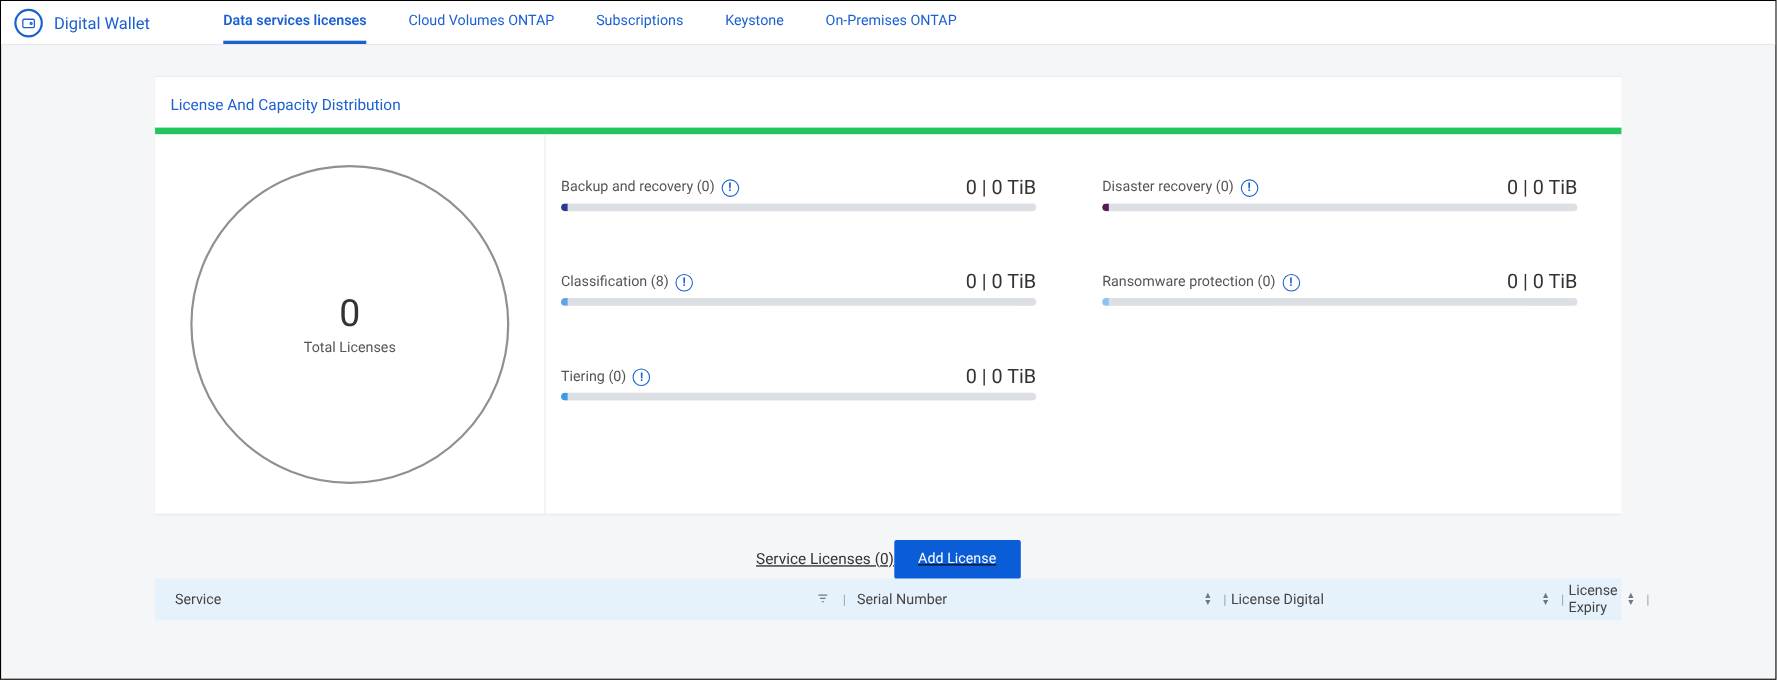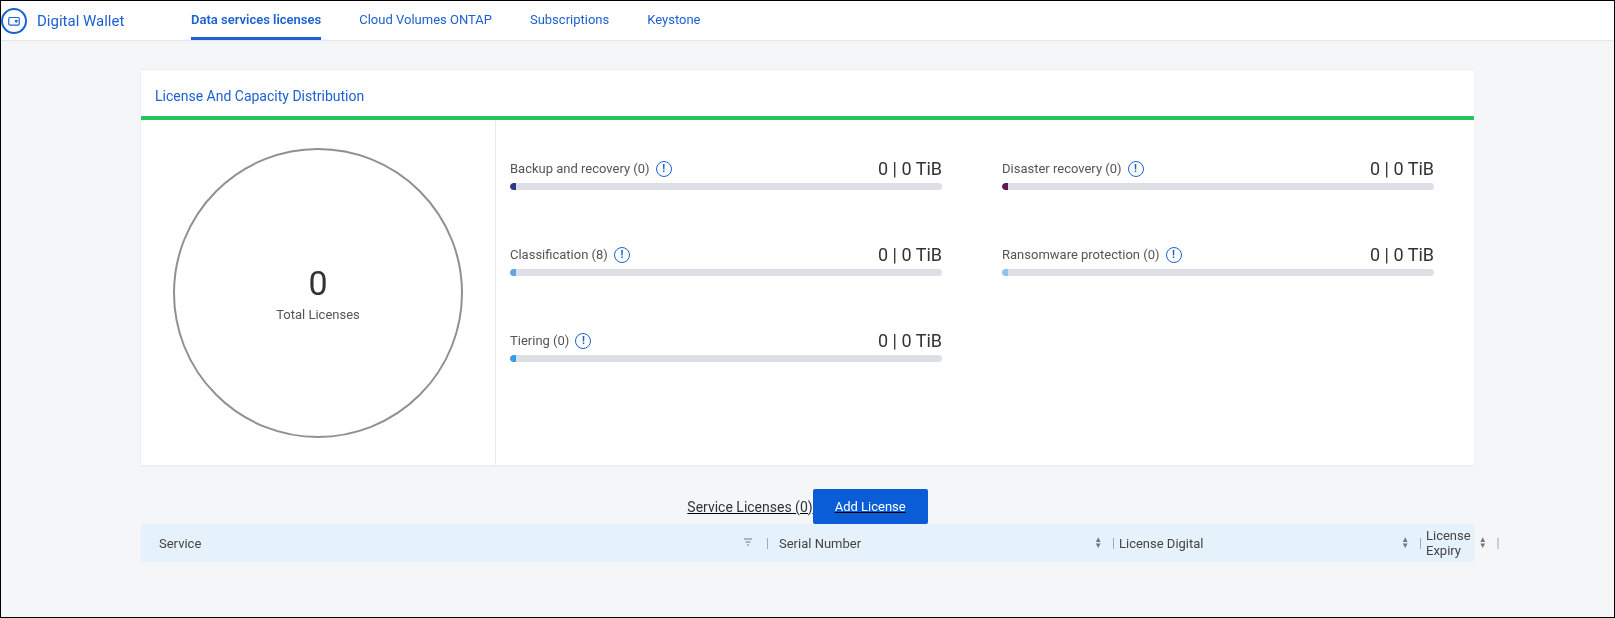--- a/index.html
+++ b/index.html
@@ -5,20 +5,21 @@
     * { box-sizing: border-box; margin: 0; padding: 0; font-family: -apple-system, BlinkMacSystemFont, "Segoe UI", Roboto, Helvetica, Arial, sans-serif; }
     body { background: #f5f6f8; width: 1615px; height: 618px; border: 1px solid #000; overflow: hidden; }
 
     
     .header {
       display: flex;
       align-items: center;
       background: #fff;
       height: 40px;
       border-bottom: 1px solid #e5e7eb;
+      padding-left: 12px;
       gap: 20px;
     }
     .brand {
       display: flex;
       align-items: center;
       gap: 10px;
       min-width: 170px;
     }
     .brand .logo {
       width: 26px; height: 26px;
@@ -40,21 +41,21 @@
     .page { padding: 28px 140px 0 140px; }
     .panel {
       background: #fff;
       border-top: 1px solid #e9ecef;
       box-shadow: 0 1px 2px rgba(0,0,0,.06);
     }
     .panel-header {
       padding: 18px 14px 12px 14px;
       color: #1b61d1;
       font-size: 14px;
-      border-bottom: 4px solid #22c55e;
+      border-bottom: 6px solid #22c55e;
     }
     .panel-body { display: flex; height: 345px; }
 
     
     .donut-wrap {
       width: 355px;
       border-right: 1px solid #e9ecef;
       display: flex; align-items: center; justify-content: center;
     }
     .donut {
@@ -139,20 +140,21 @@
           <circle cx="16" cy="12.5" r="1.5"></circle>
       </svg>
     </span>
     <span class="title">Digital Wallet</span>
   </div>
   <div class="tabs" id="tabs">
       <div class="tab active">Data services licenses</div>
       <div class="tab">Cloud Volumes ONTAP</div>
       <div class="tab">Subscriptions</div>
       <div class="tab">Keystone</div>
+      <div class="tab">On-Premises ONTAP</div>
     </div>
 </div>
 
 <div class="page">
 
   <div class="panel">
     <div class="panel-header">License And Capacity Distribution</div>
     <div class="panel-body">
       <div class="donut-wrap">
         <div class="donut">

